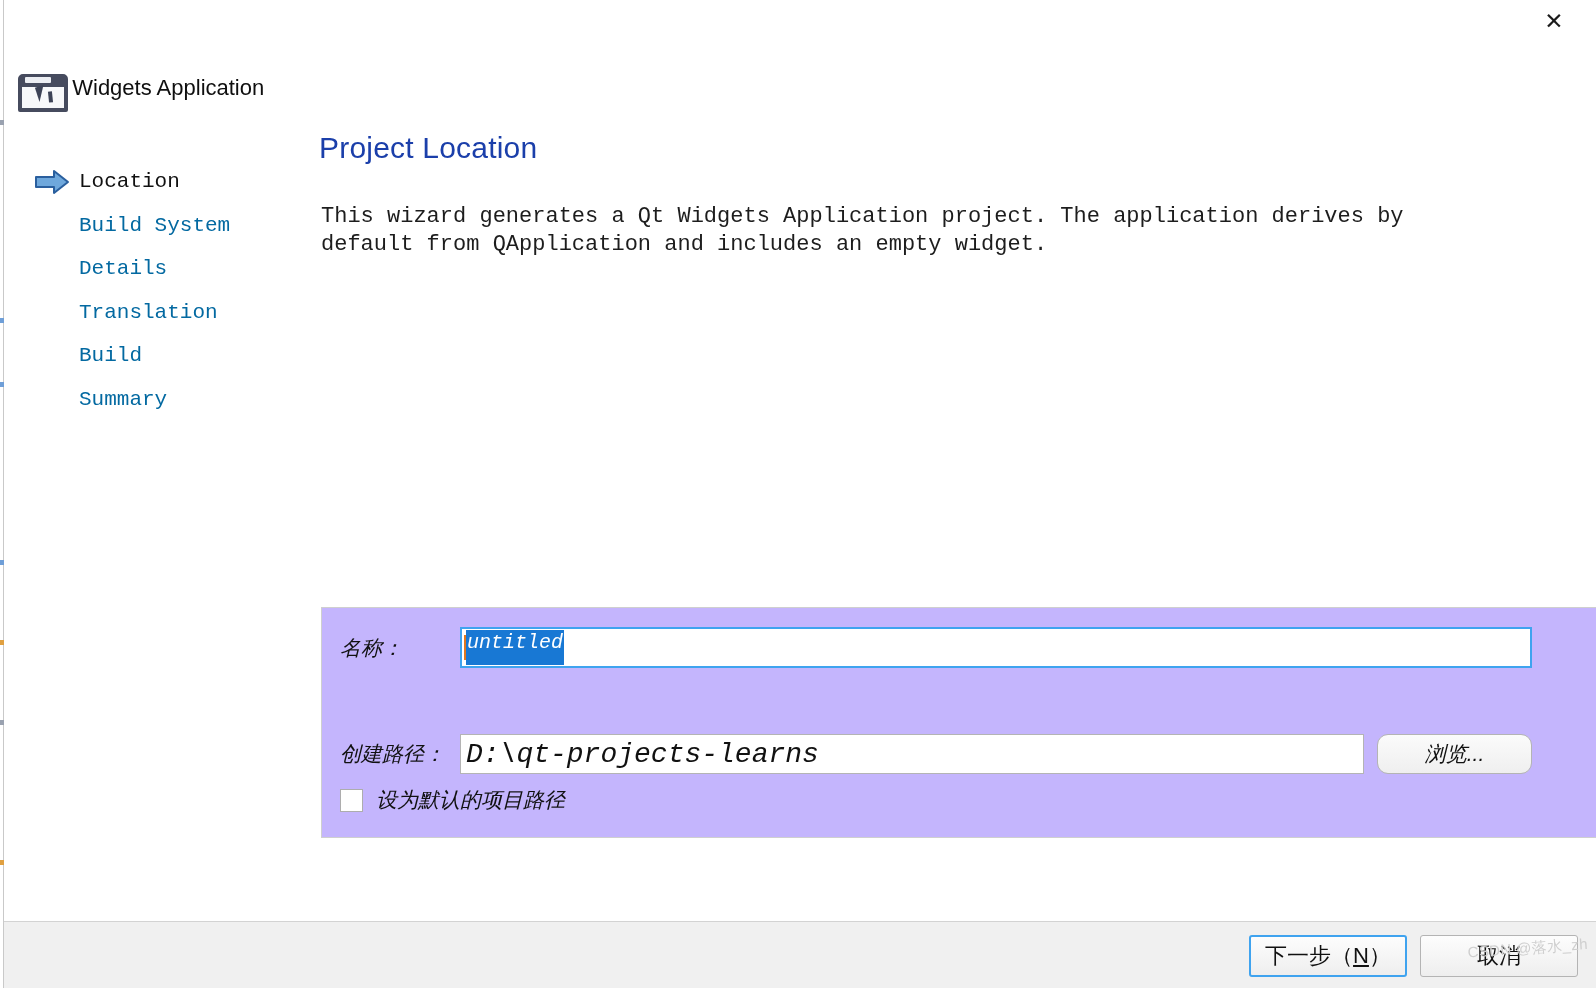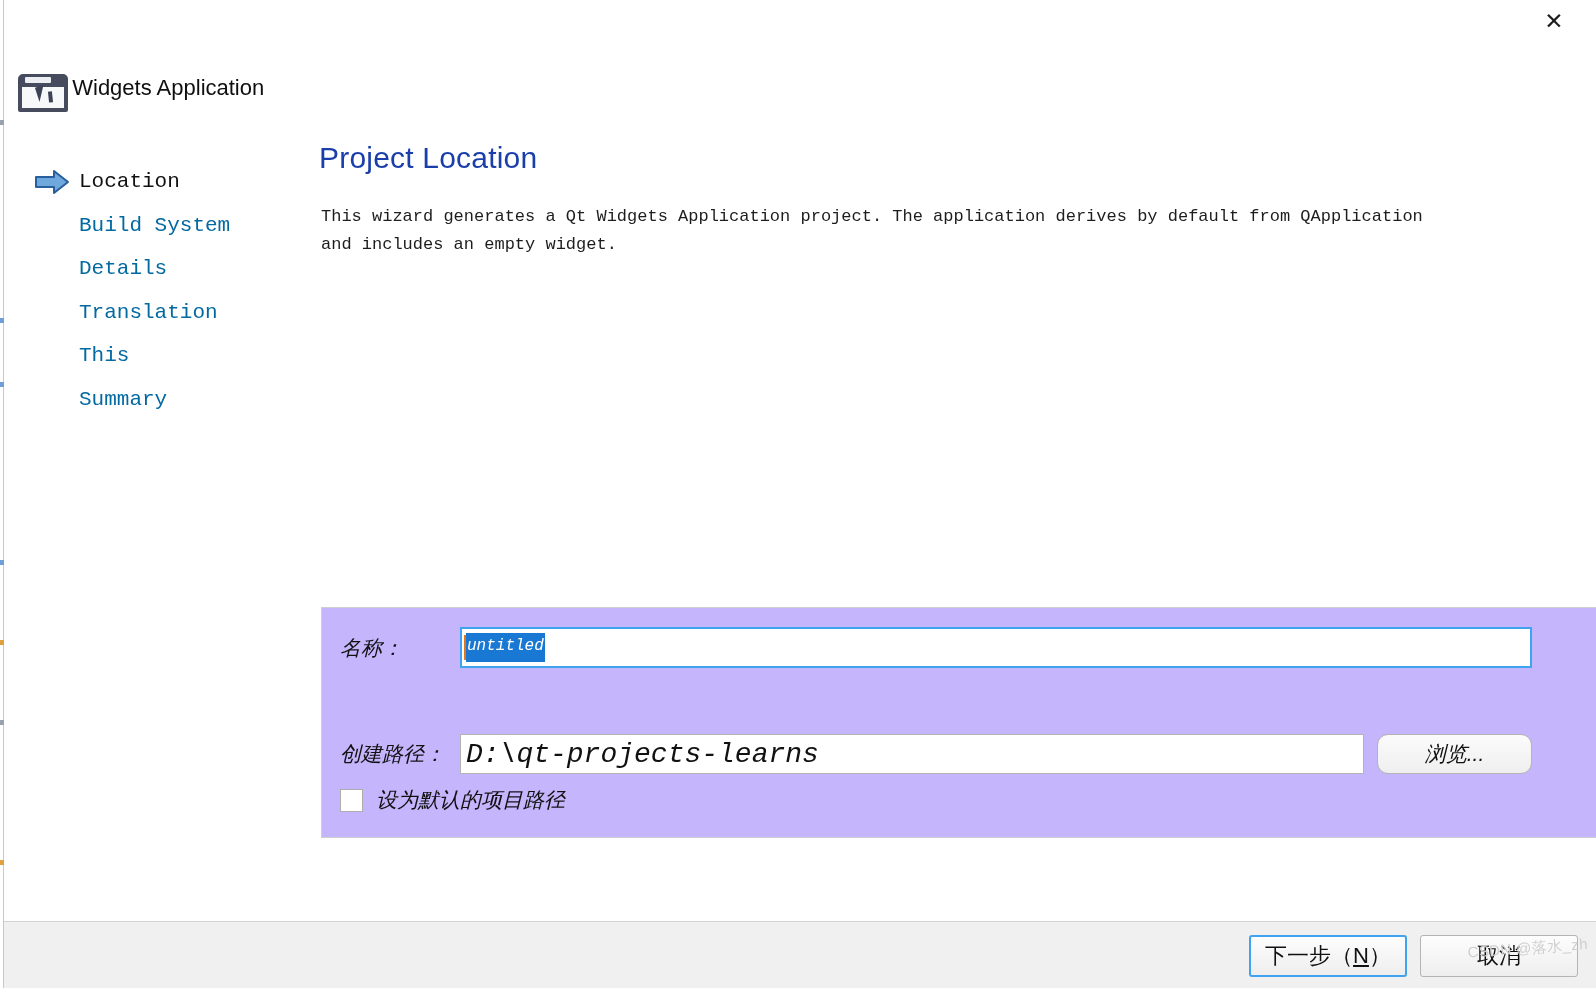--- a/index.html
+++ b/index.html
@@ -126,31 +126,31 @@
     left: 34px;
     top: 50%;
     transform: translateY(-50%);
     width: 36px; height: 26px;
   }
   .nav-arrow svg { display: block; }
 
   
   .page-heading {
     position: absolute;
-    left: 319px; top: 141px;
+    left: 319px; top: 131px;
     font-size: 30px;
     color: #1b3faa;
     letter-spacing: .2px;
   }
   .page-desc {
     position: absolute;
     left: 321px; top: 203px;
     width: 1130px;
     font-family: "Liberation Mono", "DejaVu Sans Mono", monospace;
-    font-size: 17px;
+    font-size: 22px;
     line-height: 28px;
     color: #1d1d1d;
   }
 
   
   .form-panel {
     position: absolute;
     left: 321px; top: 607px;
     width: 1471px; height: 231px;
     border: 1px solid #cfcfcf;
@@ -181,24 +181,24 @@
     align-items: center;
     padding-left: 2px;
   }
   .caret {
     width: 2px; height: 25px;
     background: #e07820;
     flex: none;
   }
   .sel-text {
     font-family: "Liberation Mono", "DejaVu Sans Mono", monospace;
-    font-size: 16px;
+    font-size: 20px;
     color: #ffffff;
     background: #1878d4;
-    padding: 1px 1px 4px 1px;
+    padding: 1px 1px 10px 1px;
     line-height: 24px;
   }
 
   
   .row-path { left: 18px; top: 126px; width: 1192px; }
   .row-path .field-label { width: 120px; }
   .input-path {
     flex: 1;
     height: 40px;
     background: #ffffff;
@@ -325,21 +325,21 @@
 
     <div class="nav-item">
       <span>Details</span>
     </div>
 
     <div class="nav-item">
       <span>Translation</span>
     </div>
 
     <div class="nav-item">
-      <span>This</span>
+      <span>Build</span>
     </div>
 
     <div class="nav-item">
       <span>Summary</span>
     </div>
   </div>
 
   <div class="page-heading">Project Location</div>
   <div class="page-desc">This wizard generates a Qt Widgets Application project. The application derives by default from QApplication and includes an empty widget.</div>
 

